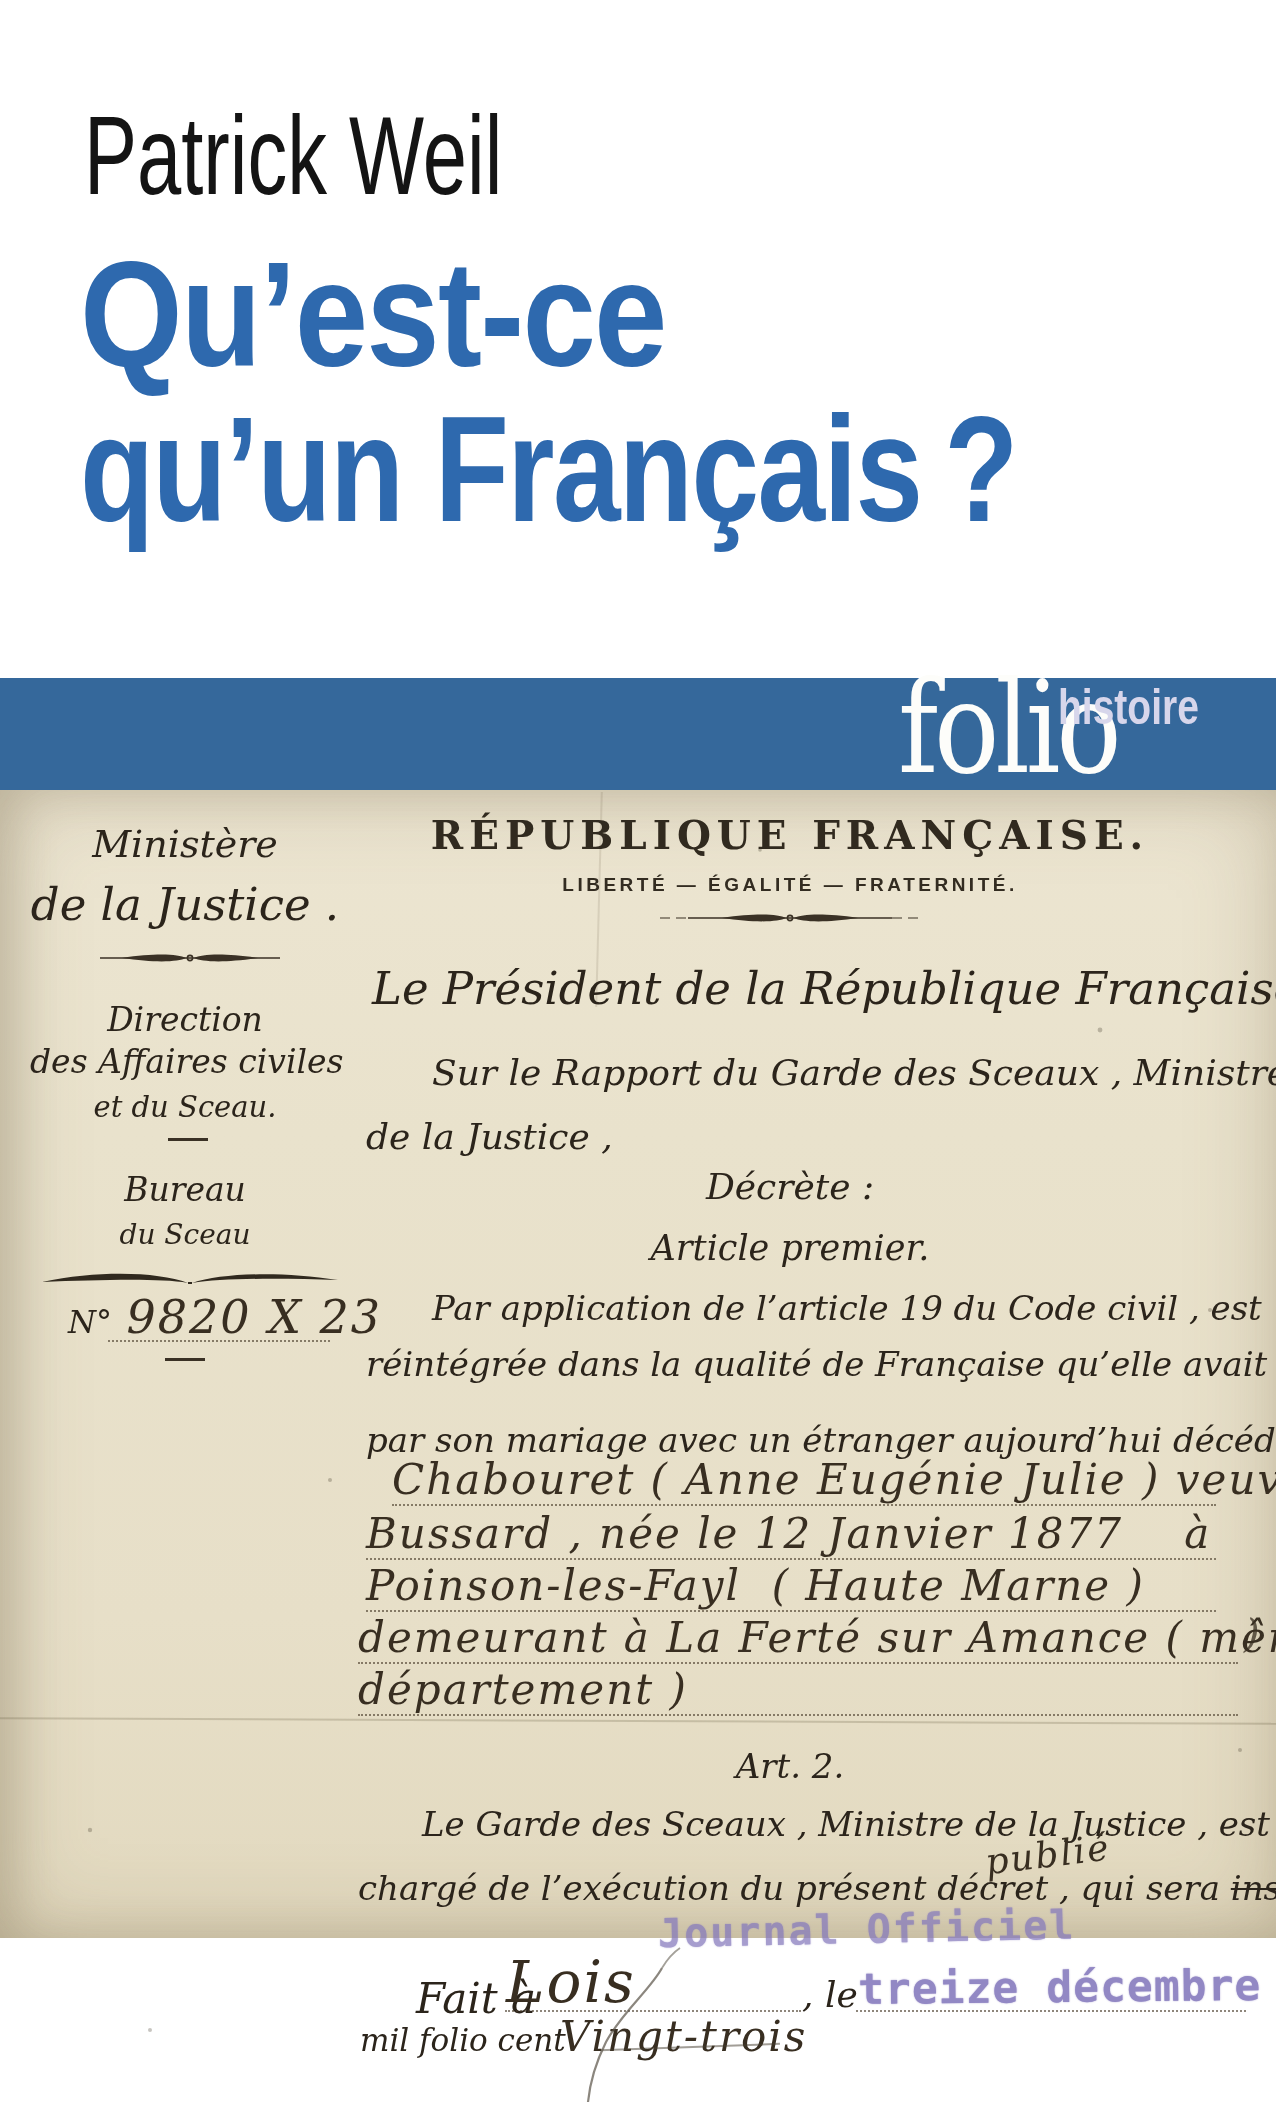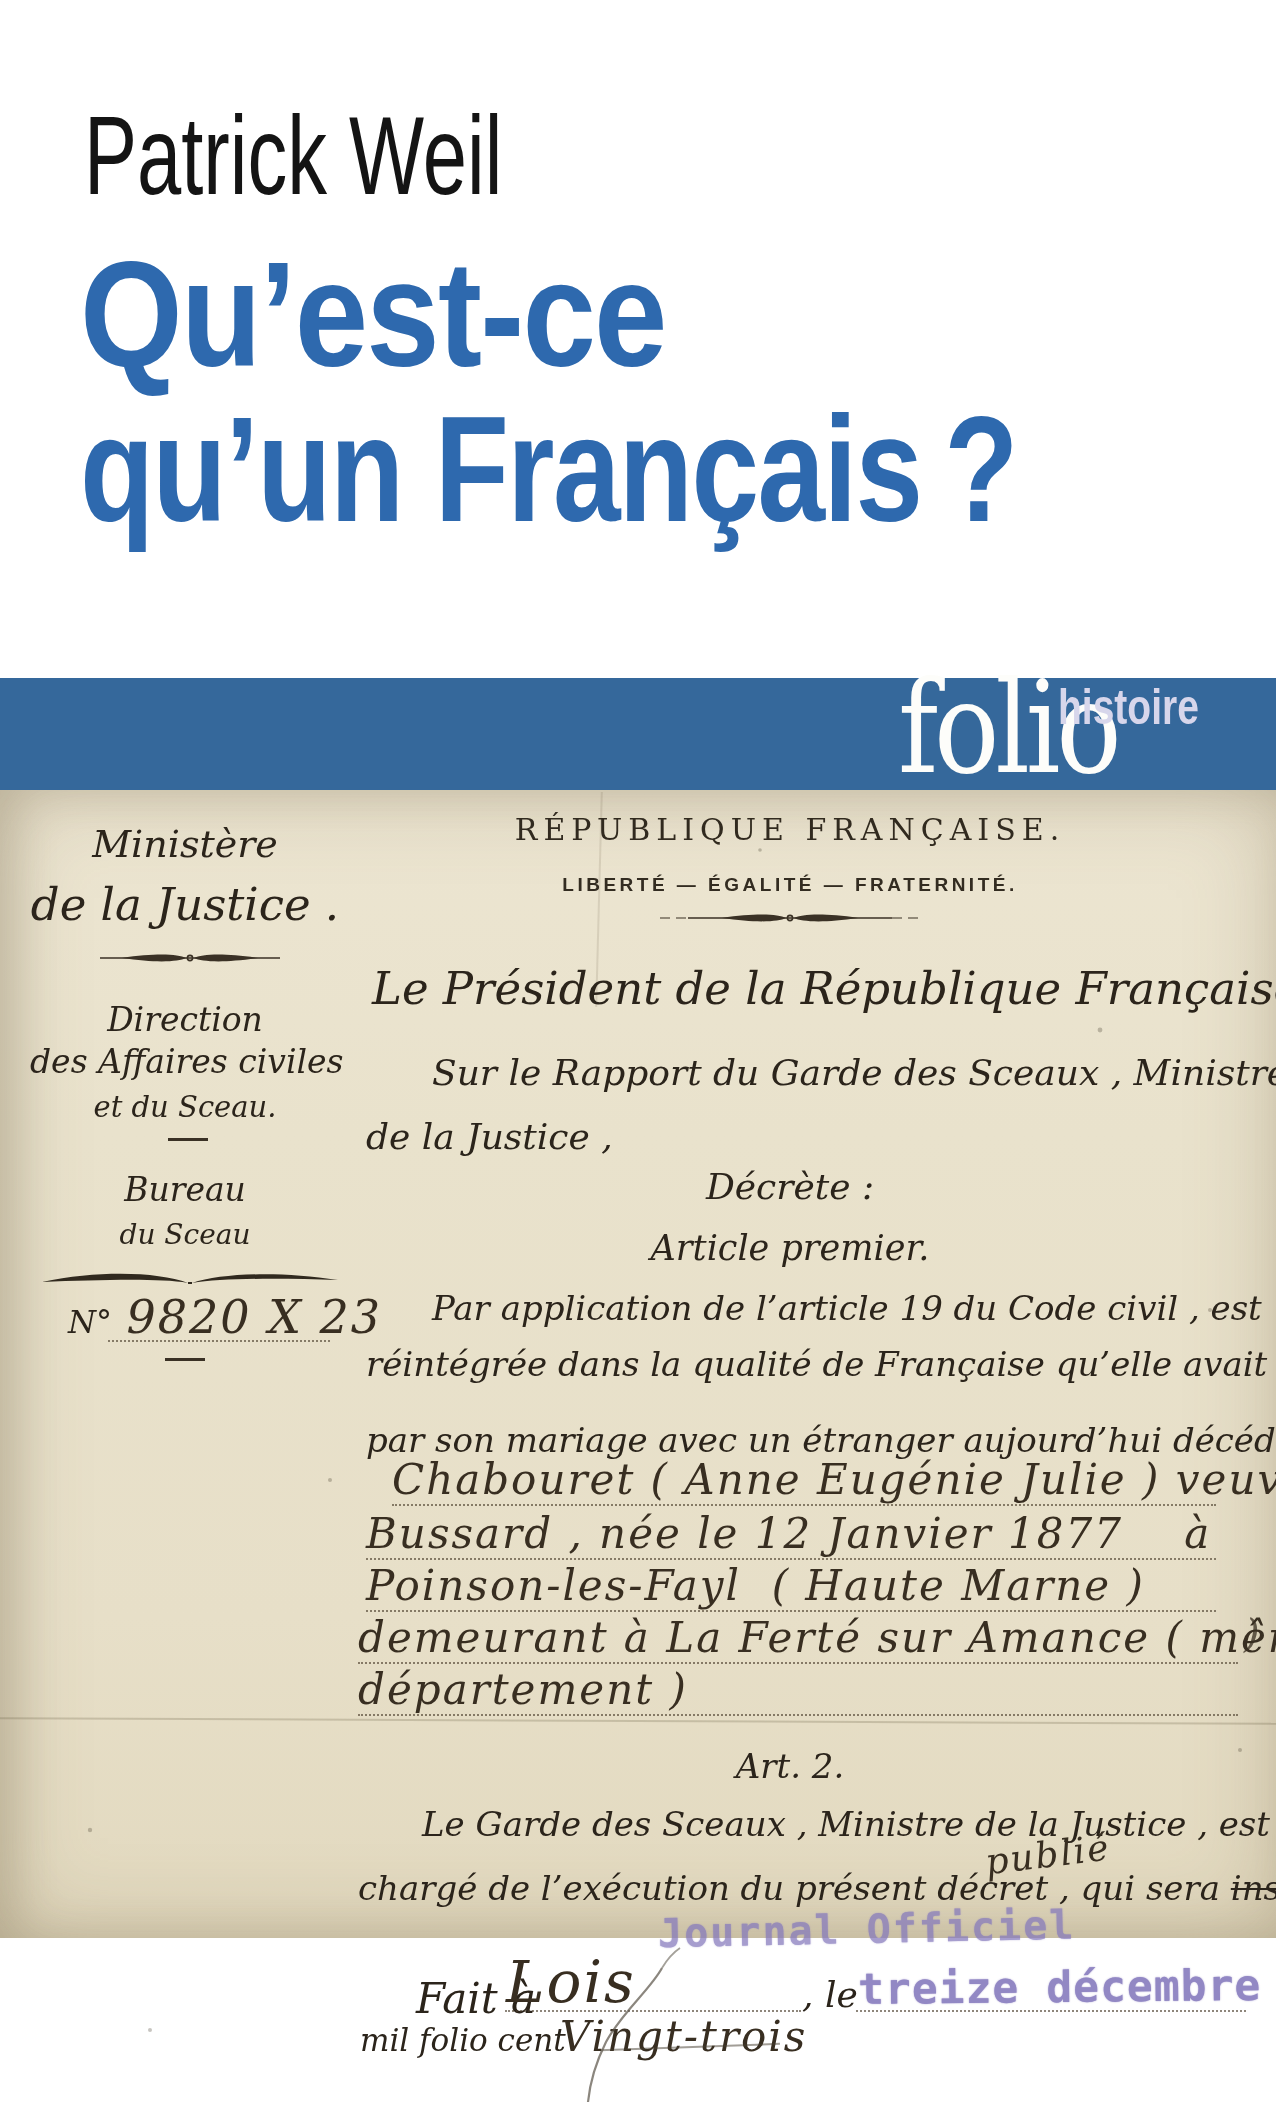--- a/index.html
+++ b/index.html
@@ -43,22 +43,22 @@
     top:790px; left:0; width:1276px; height:1148px;
     background:linear-gradient(180deg,#ece5d1 0%,#e9e2cc 30%,#e7dfc8 72%,#e2d9bf 100%);
     box-shadow:inset 0 0 90px rgba(115,98,66,.28), inset 18px 0 40px rgba(100,88,62,.18);
     color:#2b241b;
   }
   .script { font-family:"DejaVu Serif", serif; font-style:italic; white-space:nowrap; color:#2b241b; }
   .hand   { font-family:"DejaVu Serif", serif; font-style:italic; white-space:nowrap; color:#382e21; letter-spacing:2px; }
   .center-col { left:370px; width:840px; text-align:center; }
   .left-col   { left:30px;  width:310px; text-align:center; }
   #republique {
-    top:22px; font-family:"DejaVu Serif", serif; font-weight:normal;
-    font-size:30px; letter-spacing:6px; color:#312a1f; white-space:nowrap;
+    top:22px; font-family:"DejaVu Serif", serif; font-weight:bold;
+    font-size:39px; letter-spacing:6px; color:#312a1f; white-space:nowrap;
   }
   #motto {
     top:84px; font-weight:bold; font-size:19px; letter-spacing:3.5px;
     color:#332c21; white-space:nowrap;
   }
   .rule-dash { background:#3a3125; height:3px; }
   .dotted { border-bottom:2px dotted rgba(72,60,42,.62); }
   .entry  { font-size:42px; line-height:48px; height:48px; }
   .struck { text-decoration:line-through; text-decoration-thickness:2px; }
   .stamp {

